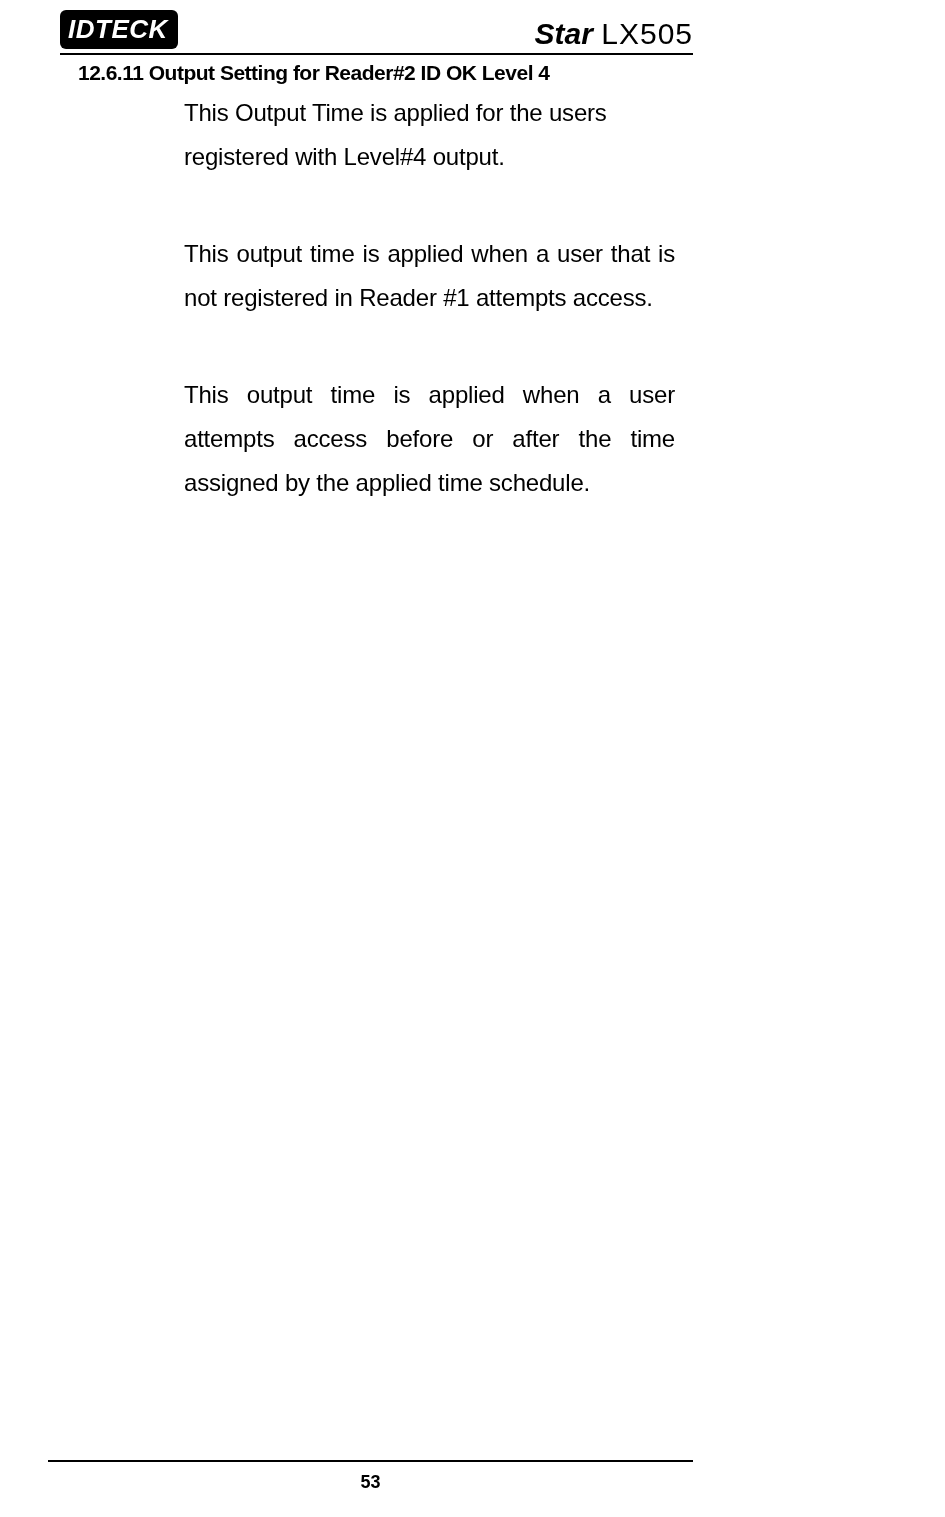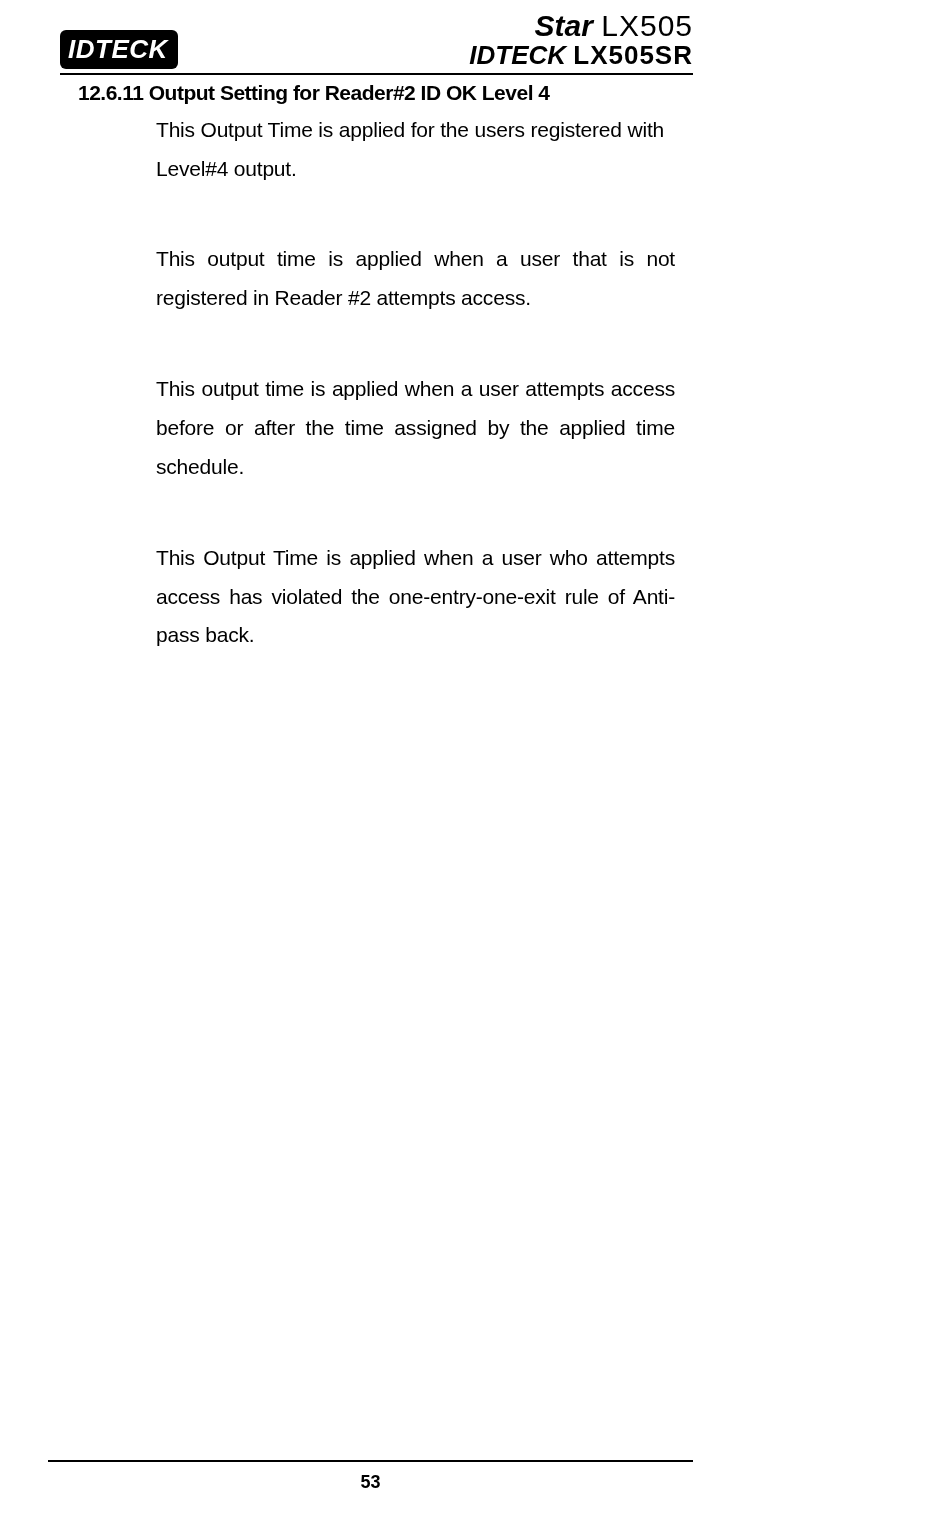--- a/index.html
+++ b/index.html
@@ -48,23 +48,23 @@
   .section { margin-bottom: 52px; }
   .heading {
     font-family: Arial, Helvetica, sans-serif;
     font-weight: 900;
     font-size: 21px;
     letter-spacing: -0.5px;
     margin-bottom: 6px;
   }
   .body-text {
     font-family: Arial, Helvetica, sans-serif;
-    font-size: 21px;
+    font-size: 24px;
     font-stretch: condensed;
-    margin-left: 78px;
+    margin-left: 106px;
     line-height: 1.85;
     letter-spacing: -0.2px;
   }
   .body-text.justify { text-align: justify; }
   .footer {
     position: absolute;
     bottom: 24px;
     left: 48px;
     right: 60px;
     border-top: 2px solid #000;
@@ -79,42 +79,37 @@
 <div class="page">
   <div class="header">
     <div>
       <span class="logo-left">IDTECK</span>
     </div>
     <div class="logo-right">
       <div class="line1">
         <span>Star</span>
         <span class="model">LX505</span>
       </div>
-      <div class="line2">
-        <span>IDTECK</span>
-        <span class="model">LX505SR</span>
-      </div>
     </div>
   </div>
 
   <div class="content">
     <div class="section">
       <div class="heading">12.6.11 Output Setting for Reader#2 ID OK Level 4</div>
       <div class="body-text">This Output Time is applied for the users registered with Level#4 output.</div>
     </div>
 
     <div class="section">
-      <div class="body-text justify">This output time is applied when a user that is not registered in Reader #2 attempts access.</div>
+      <div class="body-text justify">This output time is applied when a user that is not registered in Reader #1 attempts access.</div>
     </div>
 
     <div class="section">
       <div class="body-text justify">This output time is applied when a user attempts access before or after the time assigned by the applied time schedule.</div>
     </div>
 
     <div class="section">
-      <div class="body-text justify">This Output Time is applied when a user who attempts access has violated the one-entry-one-exit rule of Anti-pass back.</div>
     </div>
   </div>
 
   <div class="footer">
     <span class="page-number">53</span>
   </div>
 </div>
 
 </body></html>

